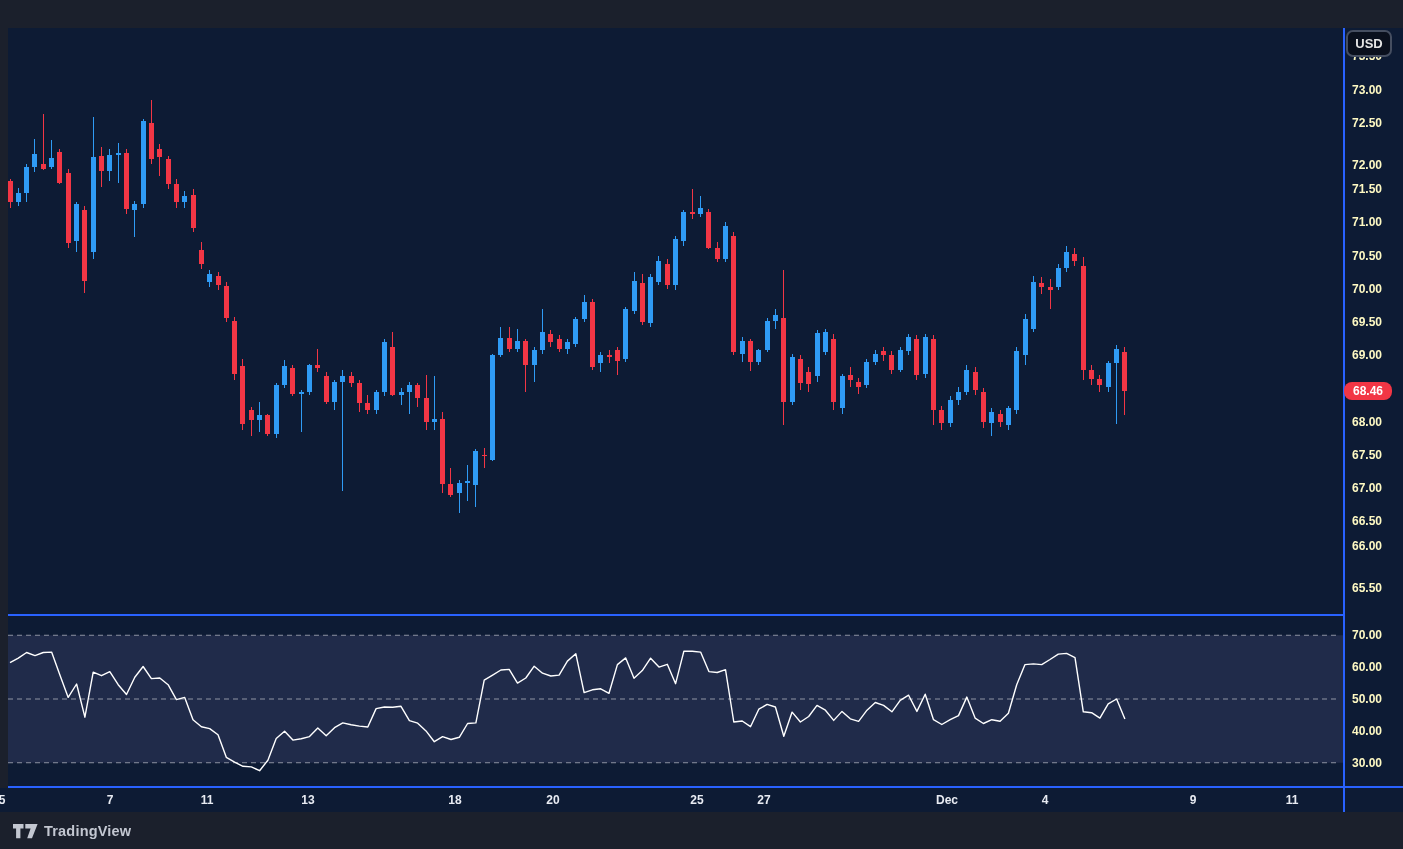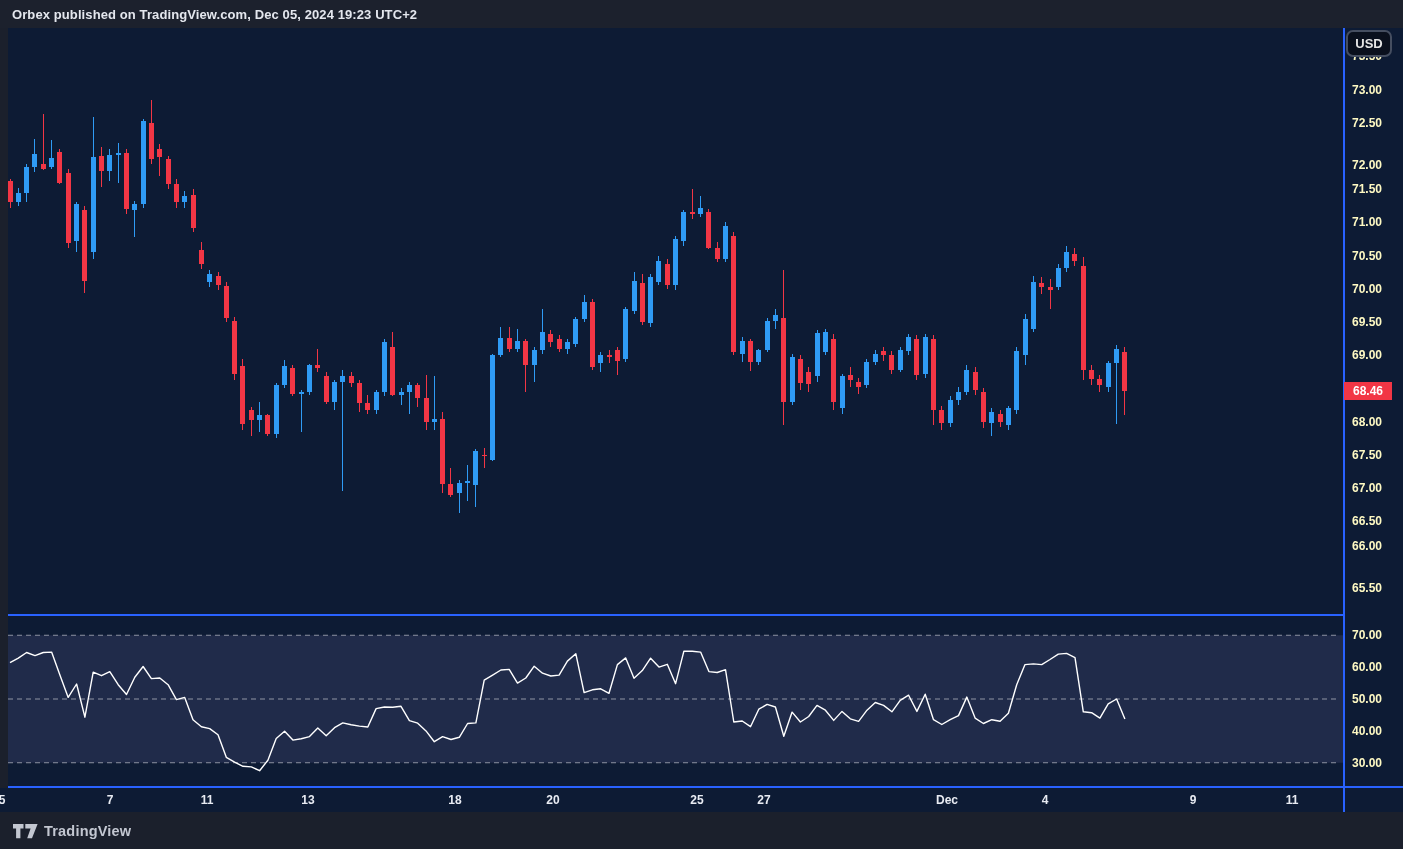--- a/index.html
+++ b/index.html
@@ -9,34 +9,31 @@
   #header .attr{position:absolute;left:12px;top:7px;font-size:13px;font-weight:700;color:#e4e7ee;
     letter-spacing:.1px;white-space:nowrap;}
   #chart-svg{position:absolute;left:0;top:0;width:1403px;height:849px;}
   .axis-label{position:absolute;font-size:12px;font-weight:700;color:#fef9c3;line-height:16px;white-space:nowrap;}
   .time-label{position:absolute;top:792px;transform:translateX(-50%);font-size:12px;font-weight:700;
     color:#e8ebf2;line-height:16px;white-space:nowrap;}
   #usd-badge{position:absolute;left:1346px;top:30px;width:46px;height:27px;background:#0a101d;
     border:2px solid #454e60;border-radius:7px;box-sizing:border-box;display:flex;align-items:center;
     justify-content:center;font-size:13px;font-weight:700;color:#e5e5e5;cursor:pointer;z-index:5;}
   #price-badge{position:absolute;left:1344px;top:384px;width:48px;height:18px;background:#f23645;
-    border-radius:0;display:flex;align-items:center;justify-content:center;font-size:12px;
+    border-radius:8px;display:flex;align-items:center;justify-content:center;font-size:12px;
     font-weight:700;color:#ffffff;z-index:4;}
   #tv-logo{position:absolute;left:13px;top:820px;height:22px;display:flex;align-items:center;gap:6px;cursor:pointer;}
   #tv-logo .logo-text{font-size:14.5px;font-weight:700;color:#c3c7d1;letter-spacing:.2px;}
   #labels{position:absolute;left:0;top:0;width:1403px;height:849px;pointer-events:none;}
 </style>
 </head>
 <body>
 
 <div id="stage">
 
-  <div id="header">
-    <span class="attr">Orbex published on TradingView.com, Dec 05, 2024 19:23 UTC+2</span>
-  </div>
 
   <svg id="chart-svg" viewBox="0 0 1403 849">
       <rect x="8" y="28" width="1395" height="784" fill="#0d1b34"></rect>
       <rect x="0" y="788" width="1403" height="24" fill="#0d1b34"></rect>
       <rect x="8" y="635.25" width="1335" height="127.5" fill="#202b4a"></rect>
       <line x1="8" y1="635.25" x2="1340" y2="635.25" stroke="rgba(255,255,255,0.5)" stroke-width="1" stroke-dasharray="5 4"></line>
       <line x1="8" y1="699" x2="1340" y2="699" stroke="rgba(255,255,255,0.5)" stroke-width="1" stroke-dasharray="5 4"></line>
       <line x1="8" y1="762.75" x2="1340" y2="762.75" stroke="rgba(255,255,255,0.5)" stroke-width="1" stroke-dasharray="5 4"></line>
       <g shape-rendering="crispEdges">
         <line x1="10" y1="178.57600000000022" x2="10" y2="207.7920000000001" stroke="#f23645" stroke-width="1"></line>

